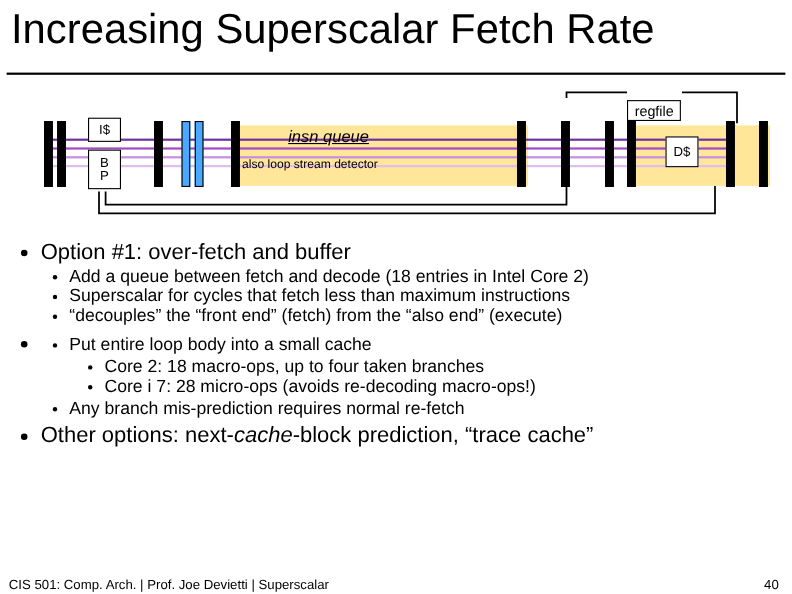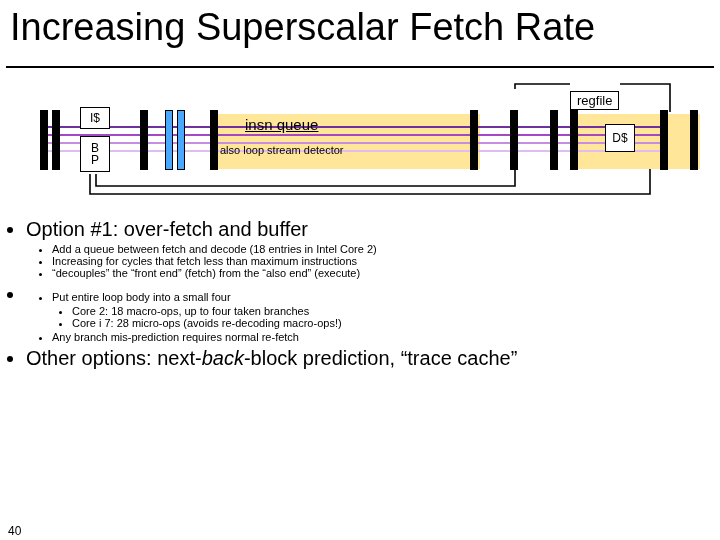--- a/index.html
+++ b/index.html
@@ -61,25 +61,25 @@
   .regfile-box {
     position: absolute;
     border: 1.5px solid #000;
     background: #fff;
     font-size: 13px;
     padding: 1px 6px;
   }
   .wirepath { stroke:#000; stroke-width:1.6; fill:none; }
   .bullets {
     font-size: 17px;
-    padding: 0 4px;
+    padding: 0 15px;
   }
   .bullets ul { list-style: disc; margin: 4px 0 4px 22px; padding:0; }
-  .bullets ul ul { font-size: 11px; margin: 2px 0 4px 26px; }
-  .bullets ul ul ul { margin: 2px 0 2px 20px; }
+  .bullets ul ul { font-size: 16px; margin: 2px 0 4px 26px; }
+  .bullets ul ul ul { margin: 2px 0 2px 32px; }
   .opt-label { font-size: 20px; }
   .footer {
     position: absolute;
     bottom: 2px;
     left: 8px;
     right: 12px;
     font-size: 12px;
     display: flex;
     justify-content: space-between;
   }
@@ -129,44 +129,45 @@
   <div class="vbar" style="left:540px; top:36px; height:60px;"></div>
   <div class="vbar" style="left:560px; top:36px; height:60px;"></div>
   <div class="vbar" style="left:650px; top:36px; height:60px;"></div>
   <div class="vbar" style="left:680px; top:36px; height:60px;"></div>
 
   <div class="box" style="left:70px; top:33px; width:30px; height:22px;">I$</div>
   <div class="box" style="left:70px; top:62px; width:30px; height:36px; line-height:1; white-space:pre;">B
 P</div>
   <div class="box" style="left:595px; top:50px; width:30px; height:28px;">D$</div>
 
-  <div class="insn-label" style="left:235px; top:42px;">insn queue</div>
+  <div class="insn-label" style="left:252px; top:42px;font-style:italic;">insn queue</div>
   <div class="sub-label" style="left:210px; top:70px;">also loop stream detector</div>
 
 </div>
 
 <div class="bullets">
   <ul>
     <li class="opt-label"><span>Option #1: over-fetch and buffer</span>
       <ul>
         <li>Add a queue between fetch and decode (18 entries in Intel Core 2)</li>
-        <li>Increasing for cycles that fetch less than maximum instructions</li>
+        <li>Superscalar for cycles that fetch less than maximum instructions</li>
         <li>“decouples” the “front end” (fetch) from the “also end” (execute)</li>
       </ul>
     </li>
     <li class="opt-label">
       <ul>
-        <li><span>Put entire loop body into a small four</span>
+        <li><span>Put entire loop body into a small cache</span>
           <ul>
             <li>Core 2: 18 macro-ops, up to four taken branches</li>
             <li>Core i 7: 28 micro-ops (avoids re-decoding macro-ops!)</li>
           </ul>
         </li>
         <li>Any branch mis-prediction requires normal re-fetch</li>
       </ul>
     </li>
-    <li class="opt-label">Other options: next-<i>back</i>-block prediction, “trace cache”</li>
+    <li class="opt-label">Other options: next-<i>cache</i>-block prediction, “trace cache”</li>
   </ul>
 </div>
 
 <div class="footer">
+  <span>CIS 501: Comp. Arch.  |  Prof. Joe Devietti  |  Superscalar</span>
   <span>40</span>
 </div>
 
 </body></html>

